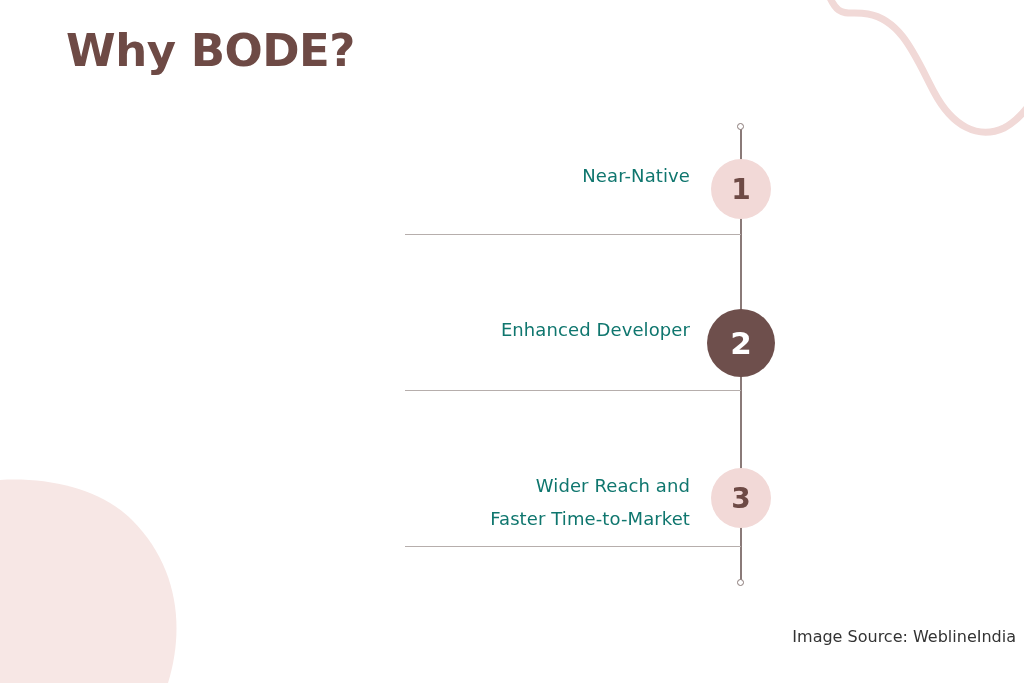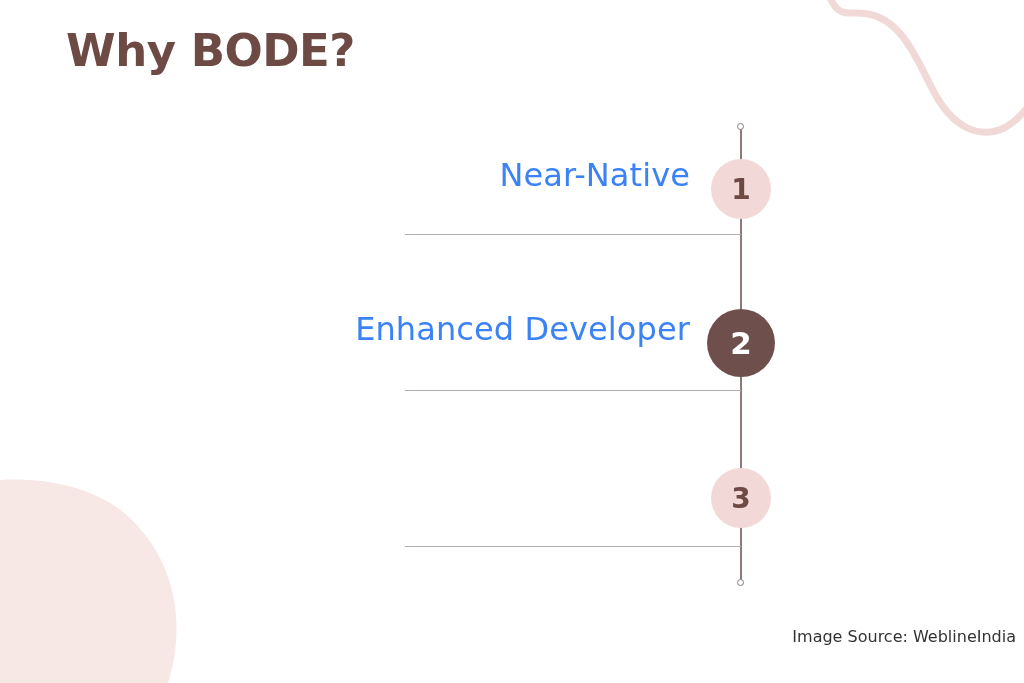--- a/index.html
+++ b/index.html
@@ -115,22 +115,22 @@
     left: 711px; top: 468px;
     width: 60px; height: 60px;
     font-size: 28px;
   }
 
   .item-label {
     position: absolute;
     right: 334px;          
     width: 420px;
     text-align: right;
-    color: #3b82f6;
-    font-size: 32px;
+    color: #0f766e;
+    font-size: 18px;
     line-height: 33px;
     font-family: "DejaVu Sans", sans-serif;
     font-weight: normal;
     letter-spacing: 0.1px;
   }
   .item-label.l1 { top: 159px; }
   .item-label.l2 { top: 313px; }
   .item-label.l3 { top: 469px; }
   .item-label .ln { display: block; white-space: nowrap; }
 
@@ -172,19 +172,23 @@
     <div class="item-label l1">
       <span class="ln">Near-Native</span>
     </div>
     <div class="node light n1">1</div>
 
     <div class="item-label l2">
       <span class="ln">Enhanced Developer</span>
     </div>
     <div class="node dark n2">2</div>
 
+    <div class="item-label l3">
+      <span class="ln">Wider Reach and</span>
+      <span class="ln">Faster Time-to-Market</span>
+    </div>
     <div class="node light n3">3</div>
 
   </div>
 
   <div id="image-source">Image Source: WeblineIndia</div>
 
 </div>
 
 </body></html>

